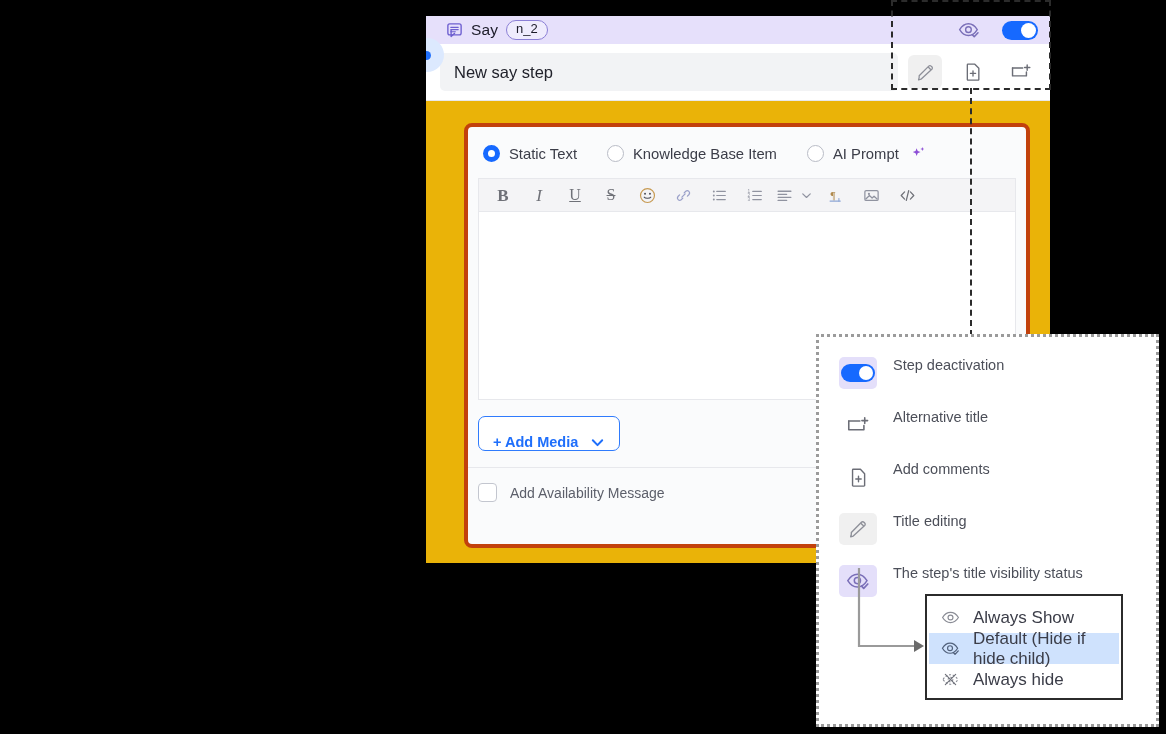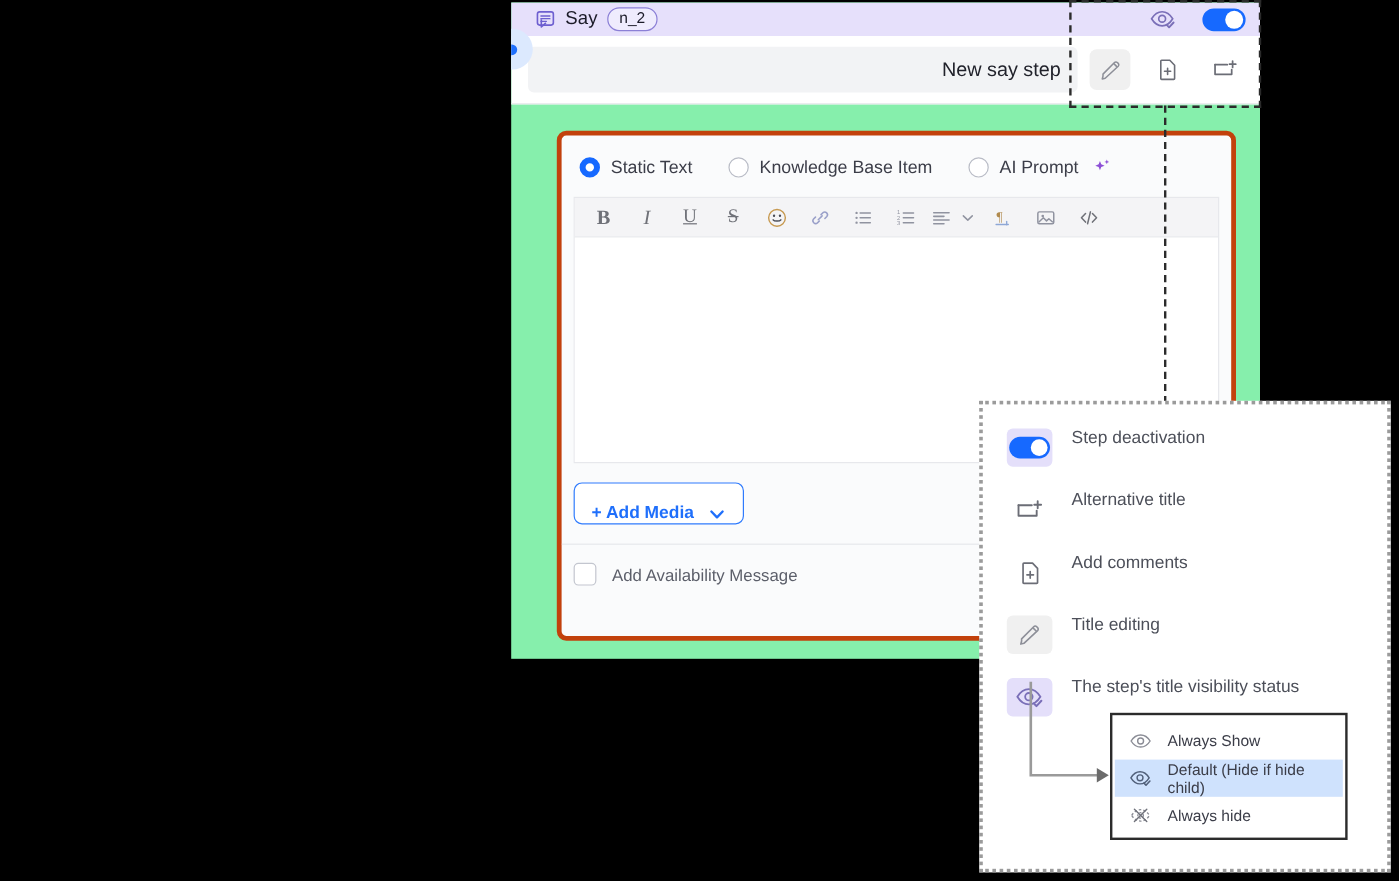--- a/index.html
+++ b/index.html
@@ -11,23 +11,23 @@
     font-family: "Liberation Sans", sans-serif;
     overflow: hidden;
   }
   #stage { position: relative; width: 1166px; height: 734px; background: #000; }
 
   
   .arrow { position: absolute; }
 
   
   #step-panel {
-    position: absolute; left: 426px; top: 2px;
+    position: absolute; left: 426px; top: 16px;
     width: 624px; height: 547px;
-    background: #86efac;
+    background: #eab308;
     overflow: hidden;
   }
 
   
   .step-header {
     position: relative;
     height: 28px;
     background: #e6e0fb;
     display: flex; align-items: center;
     padding-left: 20px;
@@ -80,21 +80,20 @@
   }
   .title-input {
     flex: 1 1 auto;
     height: 38px;
     background: #f2f3f5;
     border: none; border-radius: 5px;
     font-size: 16.5px;
     color: #21222b;
     padding: 0 14px;
     font-family: "Liberation Sans", sans-serif;
-    text-align: right;
   }
   .title-actions { display: flex; align-items: center; gap: 14px; margin-left: 10px; }
   .ta-btn {
     width: 34px; height: 34px; border-radius: 6px;
     display: flex; align-items: center; justify-content: center;
     background: transparent; border: none; cursor: pointer; padding:0;
   }
   .ta-btn.active { background: #f0f0f0; }
 
   
@@ -210,21 +209,21 @@
   
   #vis-menu {
     position:absolute; left: 925px; top: 594px;
     width: 198px; height: 106px;
     background:#fff; border: 2px solid #2b2b2b;
     padding: 6px 0;
   }
   .menu-item {
     display:flex; align-items:center; gap: 13px;
     height: 31px; padding-left: 12px; margin: 0 2px;
-    font-size: 13px; color:#3b3d48; cursor:pointer;
+    font-size: 17px; color:#3b3d48; cursor:pointer;
   }
   .menu-item.sel { background:#cfe2fd; }
 
   svg { display:block; }
 </style>
 </head>
 <body>
 
 <div id="stage">
 

